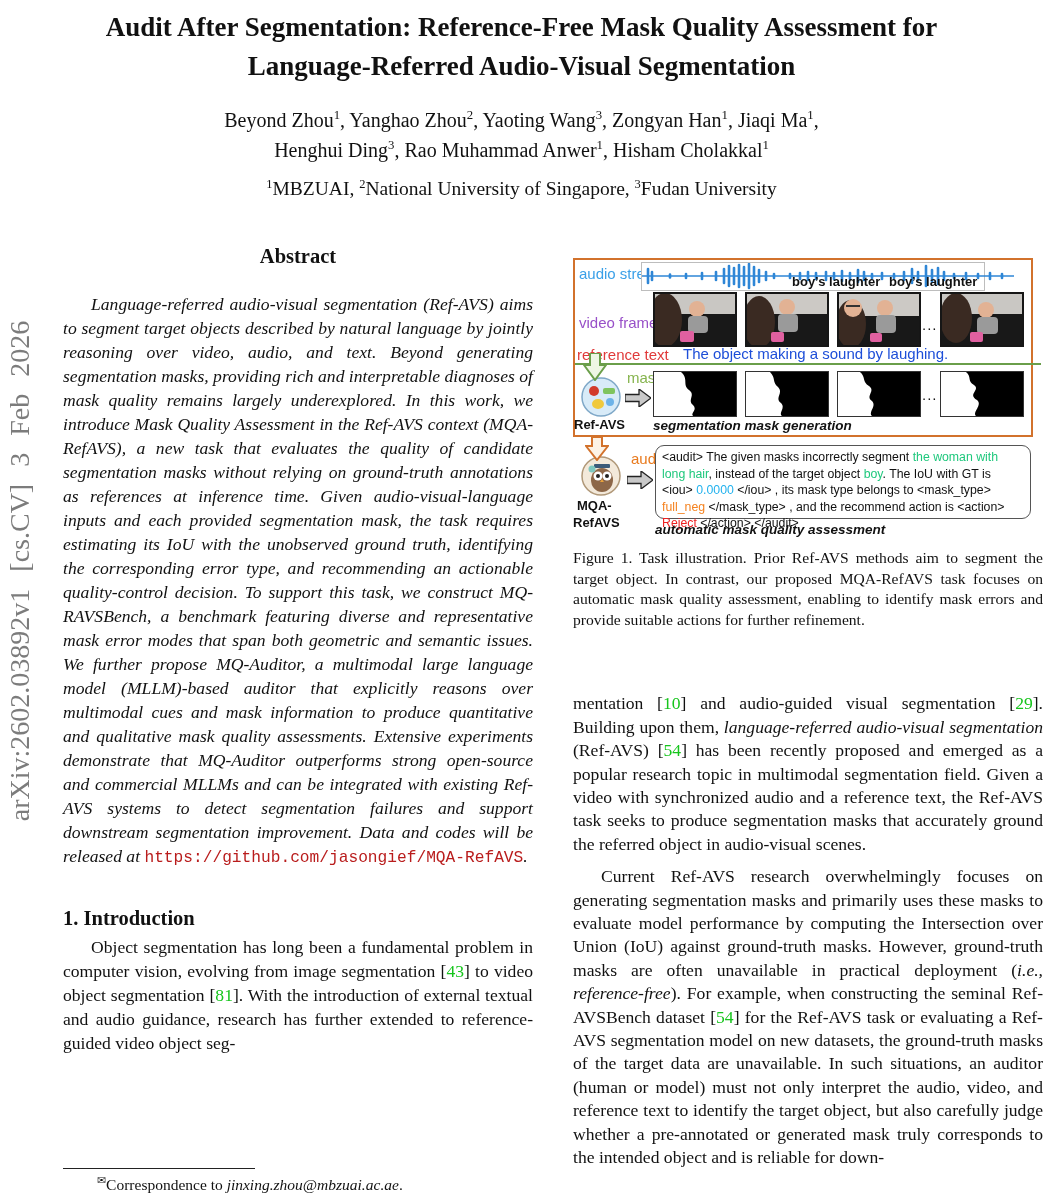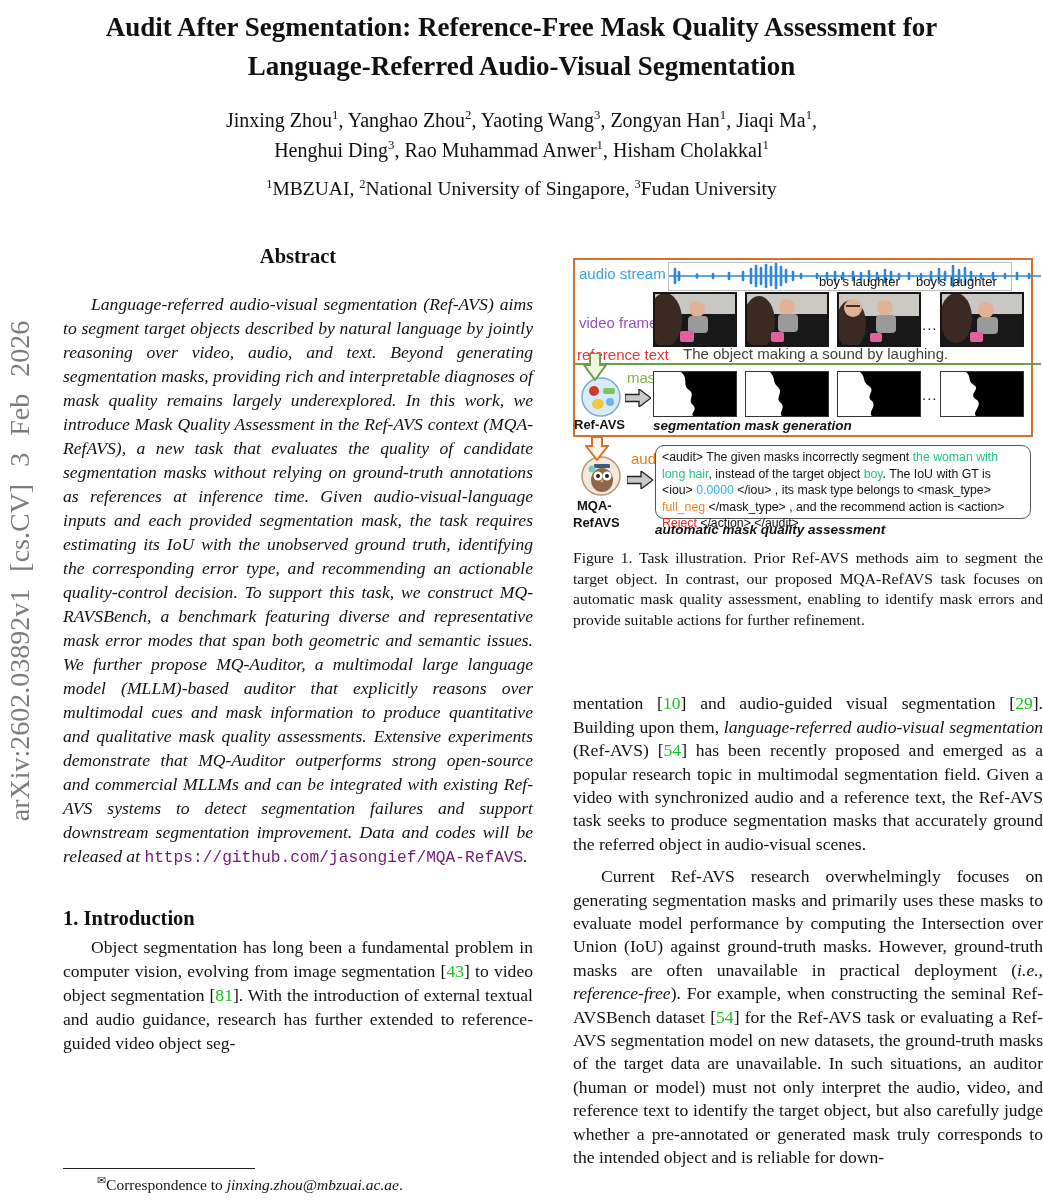--- a/index.html
+++ b/index.html
@@ -28,52 +28,52 @@
   .seg-sup { vertical-align:super; font-size:64%; line-height:0; }
   
   .col { position:absolute; width:470px; }
   #left-col  { left:63px;  top:245px; }
   #right-col { left:573px; top:252px; }
   .heading-center { text-align:center; font-size:20.5px; font-weight:bold; }
   #abstract-text {
     margin-top:24px; font-style:italic; font-size:17.6px; line-height:24px;
     text-align:justify; text-indent:28px;
   }
-  .seg-link { color:#701a75; font-family:"Liberation Mono", monospace; font-style:normal; font-size:92%; }
+  .seg-link { color:#b91c1c; font-family:"Liberation Mono", monospace; font-style:normal; font-size:92%; }
   .seg-ref { color:#16c51c; }
   .seg-i { font-style:italic; }
   #section-heading-introduction { font-size:20.5px; font-weight:bold; margin-top:37px; }
   #intro-paragraph {
     margin-top:5px; font-size:17.6px; line-height:24px;
     text-align:justify; text-indent:28px;
   }
   #footnote-block { position:absolute; left:63px; top:1168px; width:470px; }
   #footnote-rule { width:192px; border-top:1.6px solid #222; }
   #footnote { margin-top:5px; padding-left:34px; font-size:15.5px; }
   #footnote-marker { vertical-align:super; font-size:70%; }
   
   #figure-1 { position:relative; margin-top:6px; height:284px;
               font-family:"Liberation Sans", sans-serif; }
   #figure-frame { position:absolute; left:0; top:0; width:460px; height:179px;
                   border:2.5px solid #d2722c; background:#fff; }
   .fig-label { position:absolute; font-size:15px; white-space:nowrap; }
   #audio-stream-label { left:6px; top:7px; color:#3aa0e8; }
   #video-frames-label { left:6px; top:56px; color:#9850c8; }
   #reference-text-label { left:4px; top:88px; color:#e03a3a; }
-  #waveform-box { position:absolute; left:95px; top:4px; width:344px; height:29px;
-                  border:1px solid #bdbdbd; background:#fff; }
+  #waveform-box { position:absolute; left:68px; top:4px; width:344px; height:29px;
+                  border:1px solid #bdbdbd; background:#fff;font-weight:bold; }
   .wave-caption { position:absolute; top:11px; font-size:13px; color:#111; white-space:nowrap; }
   #wave-caption-1 { left:150px; }
   #wave-caption-2 { left:247px; }
   .video-frame { position:absolute; top:34px; width:84px; height:55px;
                  border:2px solid #161616; background:#c9c7c3; }
   .mask-frame { position:absolute; top:113px; width:84px; height:46px;
                 border:1px solid #333; background:#000; }
   .dots { position:absolute; font-size:15px; color:#111; letter-spacing:1px; }
-  #reference-sentence { position:absolute; left:90px; top:87px; font-size:15px; color:#404040;
+  #reference-sentence { position:absolute; left:90px; top:87px; font-size:15px; color:#1d4ed8;
                         border-bottom:1.6px solid #111; padding-bottom:1px; white-space:nowrap;padding-left:20px; }
   #green-divider { position:absolute; left:2px; right:2px; top:105px; border-top:2px solid #6a9e4a; }
   .down-arrow { position:absolute; z-index:3; }
   #green-down-arrow { left:10px; top:95px; }
   #orange-down-arrow { left:12px; top:179px; }
   .right-arrow { position:absolute; }
   #mask-label { left:54px; top:111px; color:#86b44e; }
   #audit-label { left:58px; top:192px; color:#e87a1e; }
   .model-icon { position:absolute; width:40px; height:40px; }
   #ref-avs-icon { left:8px; top:119px; }
@@ -100,21 +100,21 @@
 </style>
 </head>
 <body>
 
 <div id="page">
 
   <div id="arxiv-watermark">arXiv:2602.03892v1 [cs.CV] 3 Feb 2026</div>
 
   <div id="header">
     <div id="paper-title">Audit After Segmentation: Reference-Free Mask Quality Assessment for Language-Referred Audio-Visual Segmentation</div>
-    <div id="authors-line-1" class="authors"><span>Jinxing Zhou</span><span class="seg-sup">1</span><span>, Yanghao Zhou</span><span class="seg-sup">2</span><span>, Yaoting Wang</span><span class="seg-sup">3</span><span>, Zongyan Han</span><span class="seg-sup">1</span><span>, Jiaqi Ma</span><span class="seg-sup">1</span><span>,</span></div>
+    <div id="authors-line-1" class="authors"><span>Beyond Zhou</span><span class="seg-sup">1</span><span>, Yanghao Zhou</span><span class="seg-sup">2</span><span>, Yaoting Wang</span><span class="seg-sup">3</span><span>, Zongyan Han</span><span class="seg-sup">1</span><span>, Jiaqi Ma</span><span class="seg-sup">1</span><span>,</span></div>
     <div id="authors-line-2" class="authors"><span>Henghui Ding</span><span class="seg-sup">3</span><span>, Rao Muhammad Anwer</span><span class="seg-sup">1</span><span>, Hisham Cholakkal</span><span class="seg-sup">1</span></div>
     <div id="affiliations"><span class="seg-sup">1</span><span>MBZUAI, </span><span class="seg-sup">2</span><span>National University of Singapore, </span><span class="seg-sup">3</span><span>Fudan University</span></div>
   </div>
 
   <div id="left-col" class="col">
     <div id="abstract-heading" class="heading-center">Abstract</div>
     <p id="abstract-text"><span>Language-referred audio-visual segmentation (Ref-AVS) aims to segment target objects described by natural language by jointly reasoning over video, audio, and text. Beyond generating segmentation masks, providing rich and interpretable diagnoses of mask quality remains largely underexplored. In this work, we introduce Mask Quality Assessment in the Ref-AVS context (MQA-RefAVS), a new task that evaluates the quality of candidate segmentation masks without relying on ground-truth annotations as references at inference time. Given audio-visual-language inputs and each provided segmentation mask, the task requires estimating its IoU with the unobserved ground truth, identifying the corresponding error type, and recommending an actionable quality-control decision. To support this task, we construct MQ-RAVSBench, a benchmark featuring diverse and representative mask error modes that span both geometric and semantic issues. We further propose MQ-Auditor, a multimodal large language model (MLLM)-based auditor that explicitly reasons over multimodal cues and mask information to produce quantitative and qualitative mask quality assessments. Extensive experiments demonstrate that MQ-Auditor outperforms strong open-source and commercial MLLMs and can be integrated with existing Ref-AVS systems to detect segmentation failures and support downstream segmentation improvement. Data and codes will be released at </span><span class="seg-link">https://github.com/jasongief/MQA-RefAVS</span><span>.</span></p>
     <div id="section-heading-introduction">1. Introduction</div>
     <p id="intro-paragraph"><span>Object segmentation has long been a fundamental problem in computer vision, evolving from image segmentation [</span><span class="seg-ref">43</span><span>] to video object segmentation [</span><span class="seg-ref">81</span><span>]. With the introduction of external textual and audio guidance, research has further extended to reference-guided video object seg-</span></p>
   </div>

